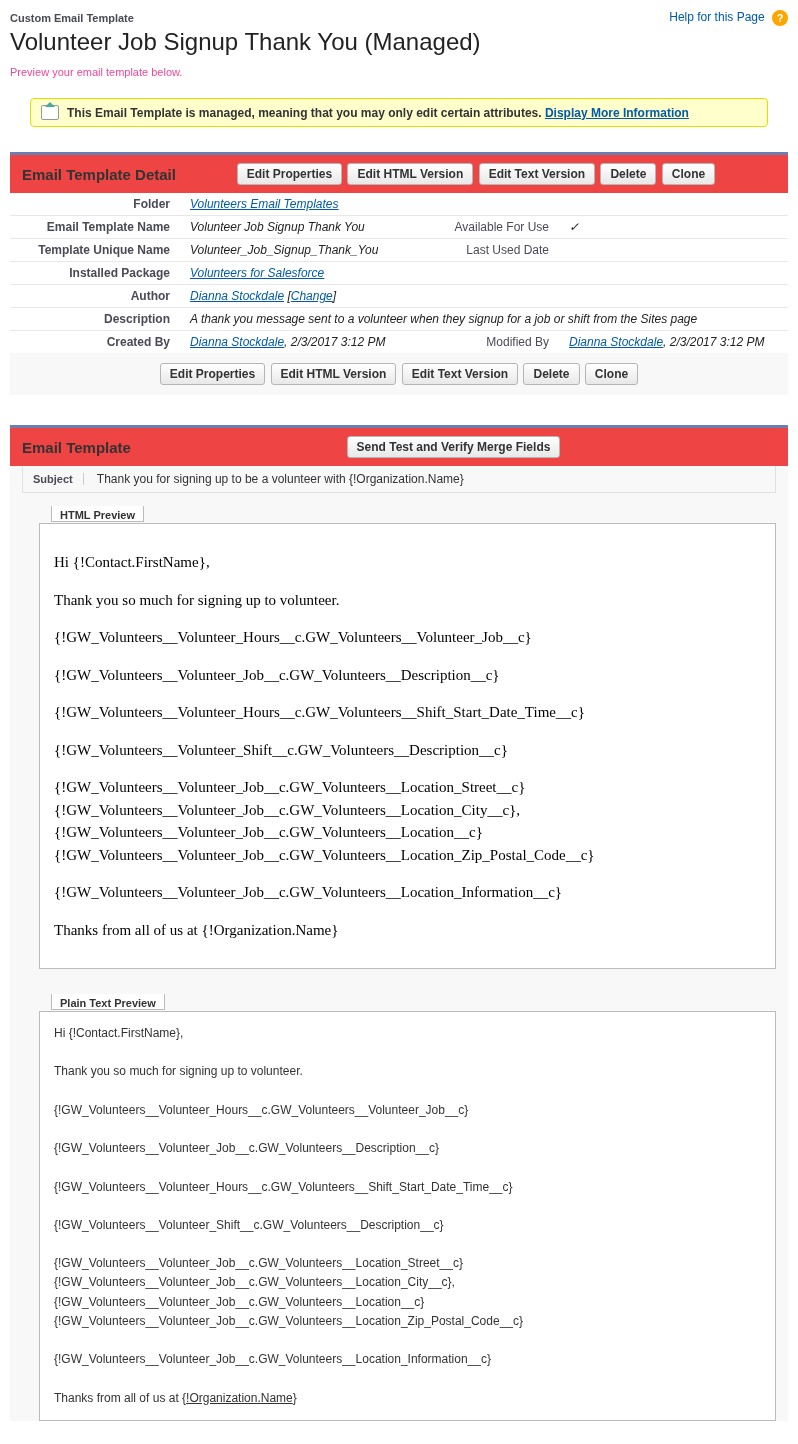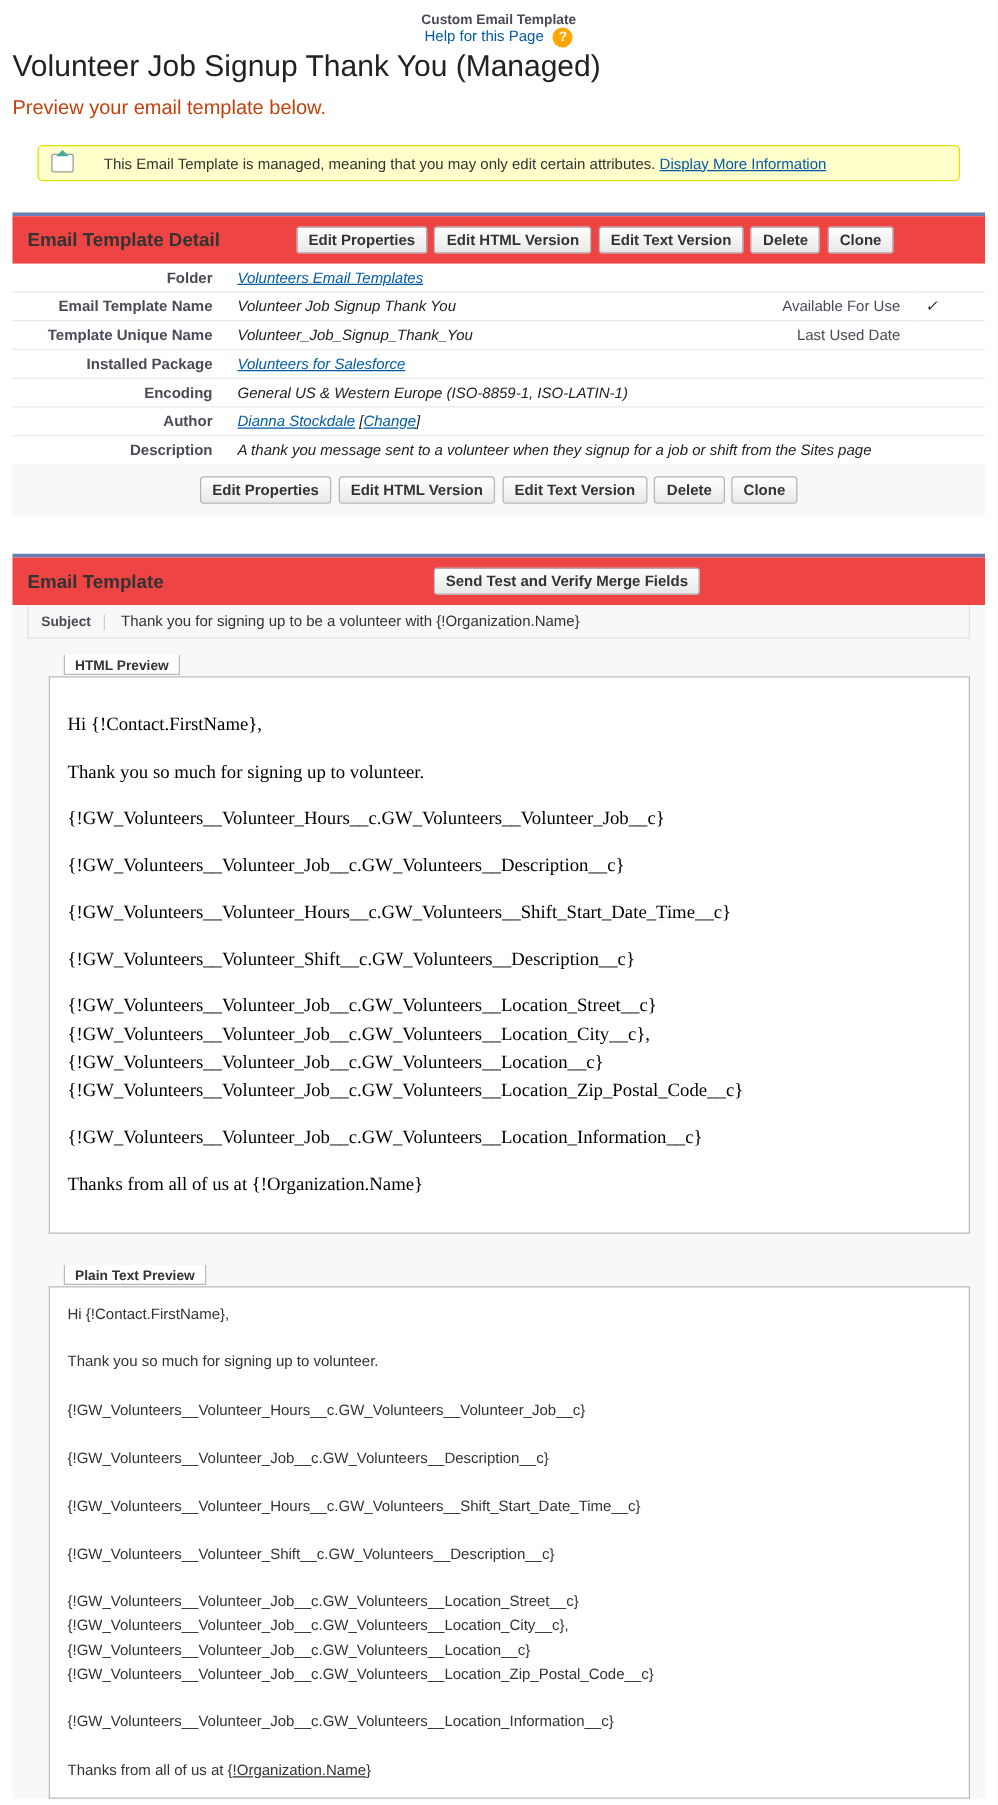--- a/index.html
+++ b/index.html
@@ -5,41 +5,42 @@
   body {
     font-family: Arial, Helvetica, sans-serif;
     font-size: 12px;
     color: #333;
     margin: 0;
     padding: 10px;
     background: #fff;
     width: 778px;
   }
   a { color: #015ba7; text-decoration: none; cursor: pointer; }
-  .top-row { display: flex; justify-content: space-between; align-items: center; flex-direction: column; }
+  .top-row { display: flex; justify-content: space-between; align-items: center; }
   .eyebrow { font-size: 11px; color: #4a4a56; font-weight: bold; }
   .page-title { font-size: 24px; font-weight: normal; color: #222; margin: 2px 0 10px 0; }
   .help-link { font-size: 12px; color: #015ba7; }
   .help-icon {
     display: inline-block; width: 16px; height: 16px; border-radius: 50%;
     background: #ffa500; color: #fff; text-align: center; line-height: 16px;
     font-weight: bold; font-size: 11px; vertical-align: middle; margin-left: 4px;
   }
-  .intro { color: #c2410c; font-size: 16px; margin: 10px 0 20px 0; }
+  .intro { color: #ec4899; font-size: 11px; margin: 10px 0 20px 0; }
   .notice {
     background: #ffffcc;
     border: 1px solid #e0e000;
     border-radius: 4px;
     padding: 6px 10px;
     margin: 0 20px 25px 20px;
     font-size: 12px;
     color: #333;
     display: flex;
     align-items: center;
-    gap: 24px;
+    gap: 8px;
+    font-weight: bold;
   }
   .notice-icon {
     width: 16px; height: 13px; border: 1px solid #999; border-radius: 2px;
     background: #fff; position: relative; display:inline-block;
   }
   .notice-icon::after {
     content:''; position:absolute; left:3px; top:-4px; width:0; height:0;
     border-left:5px solid transparent; border-right:5px solid transparent;
     border-bottom:5px solid #4a9; 
   }
@@ -158,33 +159,39 @@
       <td class="fld-label">Template Unique Name</td>
       <td class="fld-value">Volunteer_Job_Signup_Thank_You</td>
       <td class="fld-label2">Last Used Date</td>
       <td class="fld-value"></td>
     </tr>
     <tr>
       <td class="fld-label">Installed Package</td>
       <td class="fld-value" colspan="3"><a style="text-decoration:underline;">Volunteers for Salesforce</a></td>
     </tr>
     <tr>
-      <td class="fld-label">Encoding</td>
-      <td class="fld-value" colspan="3" style="max-width:220px;">General US &amp; Western Europe (ISO-8859-1, ISO-LATIN-1)</td>
-    </tr>
-    <tr>
       <td class="fld-label">Author</td>
       <td class="fld-value" colspan="3">
         <a style="text-decoration:underline;">Dianna Stockdale</a>
         <span> [</span><a style="text-decoration:underline;">Change</a><span>]</span>
       </td>
     </tr>
     <tr>
       <td class="fld-label">Description</td>
       <td class="fld-value" colspan="3">A thank you message sent to a volunteer when they signup for a job or shift from the Sites page</td>
+    </tr>
+    <tr>
+      <td class="fld-label">Created By</td>
+      <td class="fld-value">
+        <a style="text-decoration:underline;">Dianna Stockdale</a><span>, 2/3/2017 3:12 PM</span>
+      </td>
+      <td class="fld-label2">Modified By</td>
+      <td class="fld-value">
+        <a style="text-decoration:underline;">Dianna Stockdale</a><span>, 2/3/2017 3:12 PM</span>
+      </td>
     </tr>
   </tbody>
     </table>
 
   <div class="bottom-buttons">
     <button class="btn">Edit Properties</button>
     <button class="btn">Edit HTML Version</button>
     <button class="btn">Edit Text Version</button>
     <button class="btn">Delete</button>
     <button class="btn">Clone</button>

